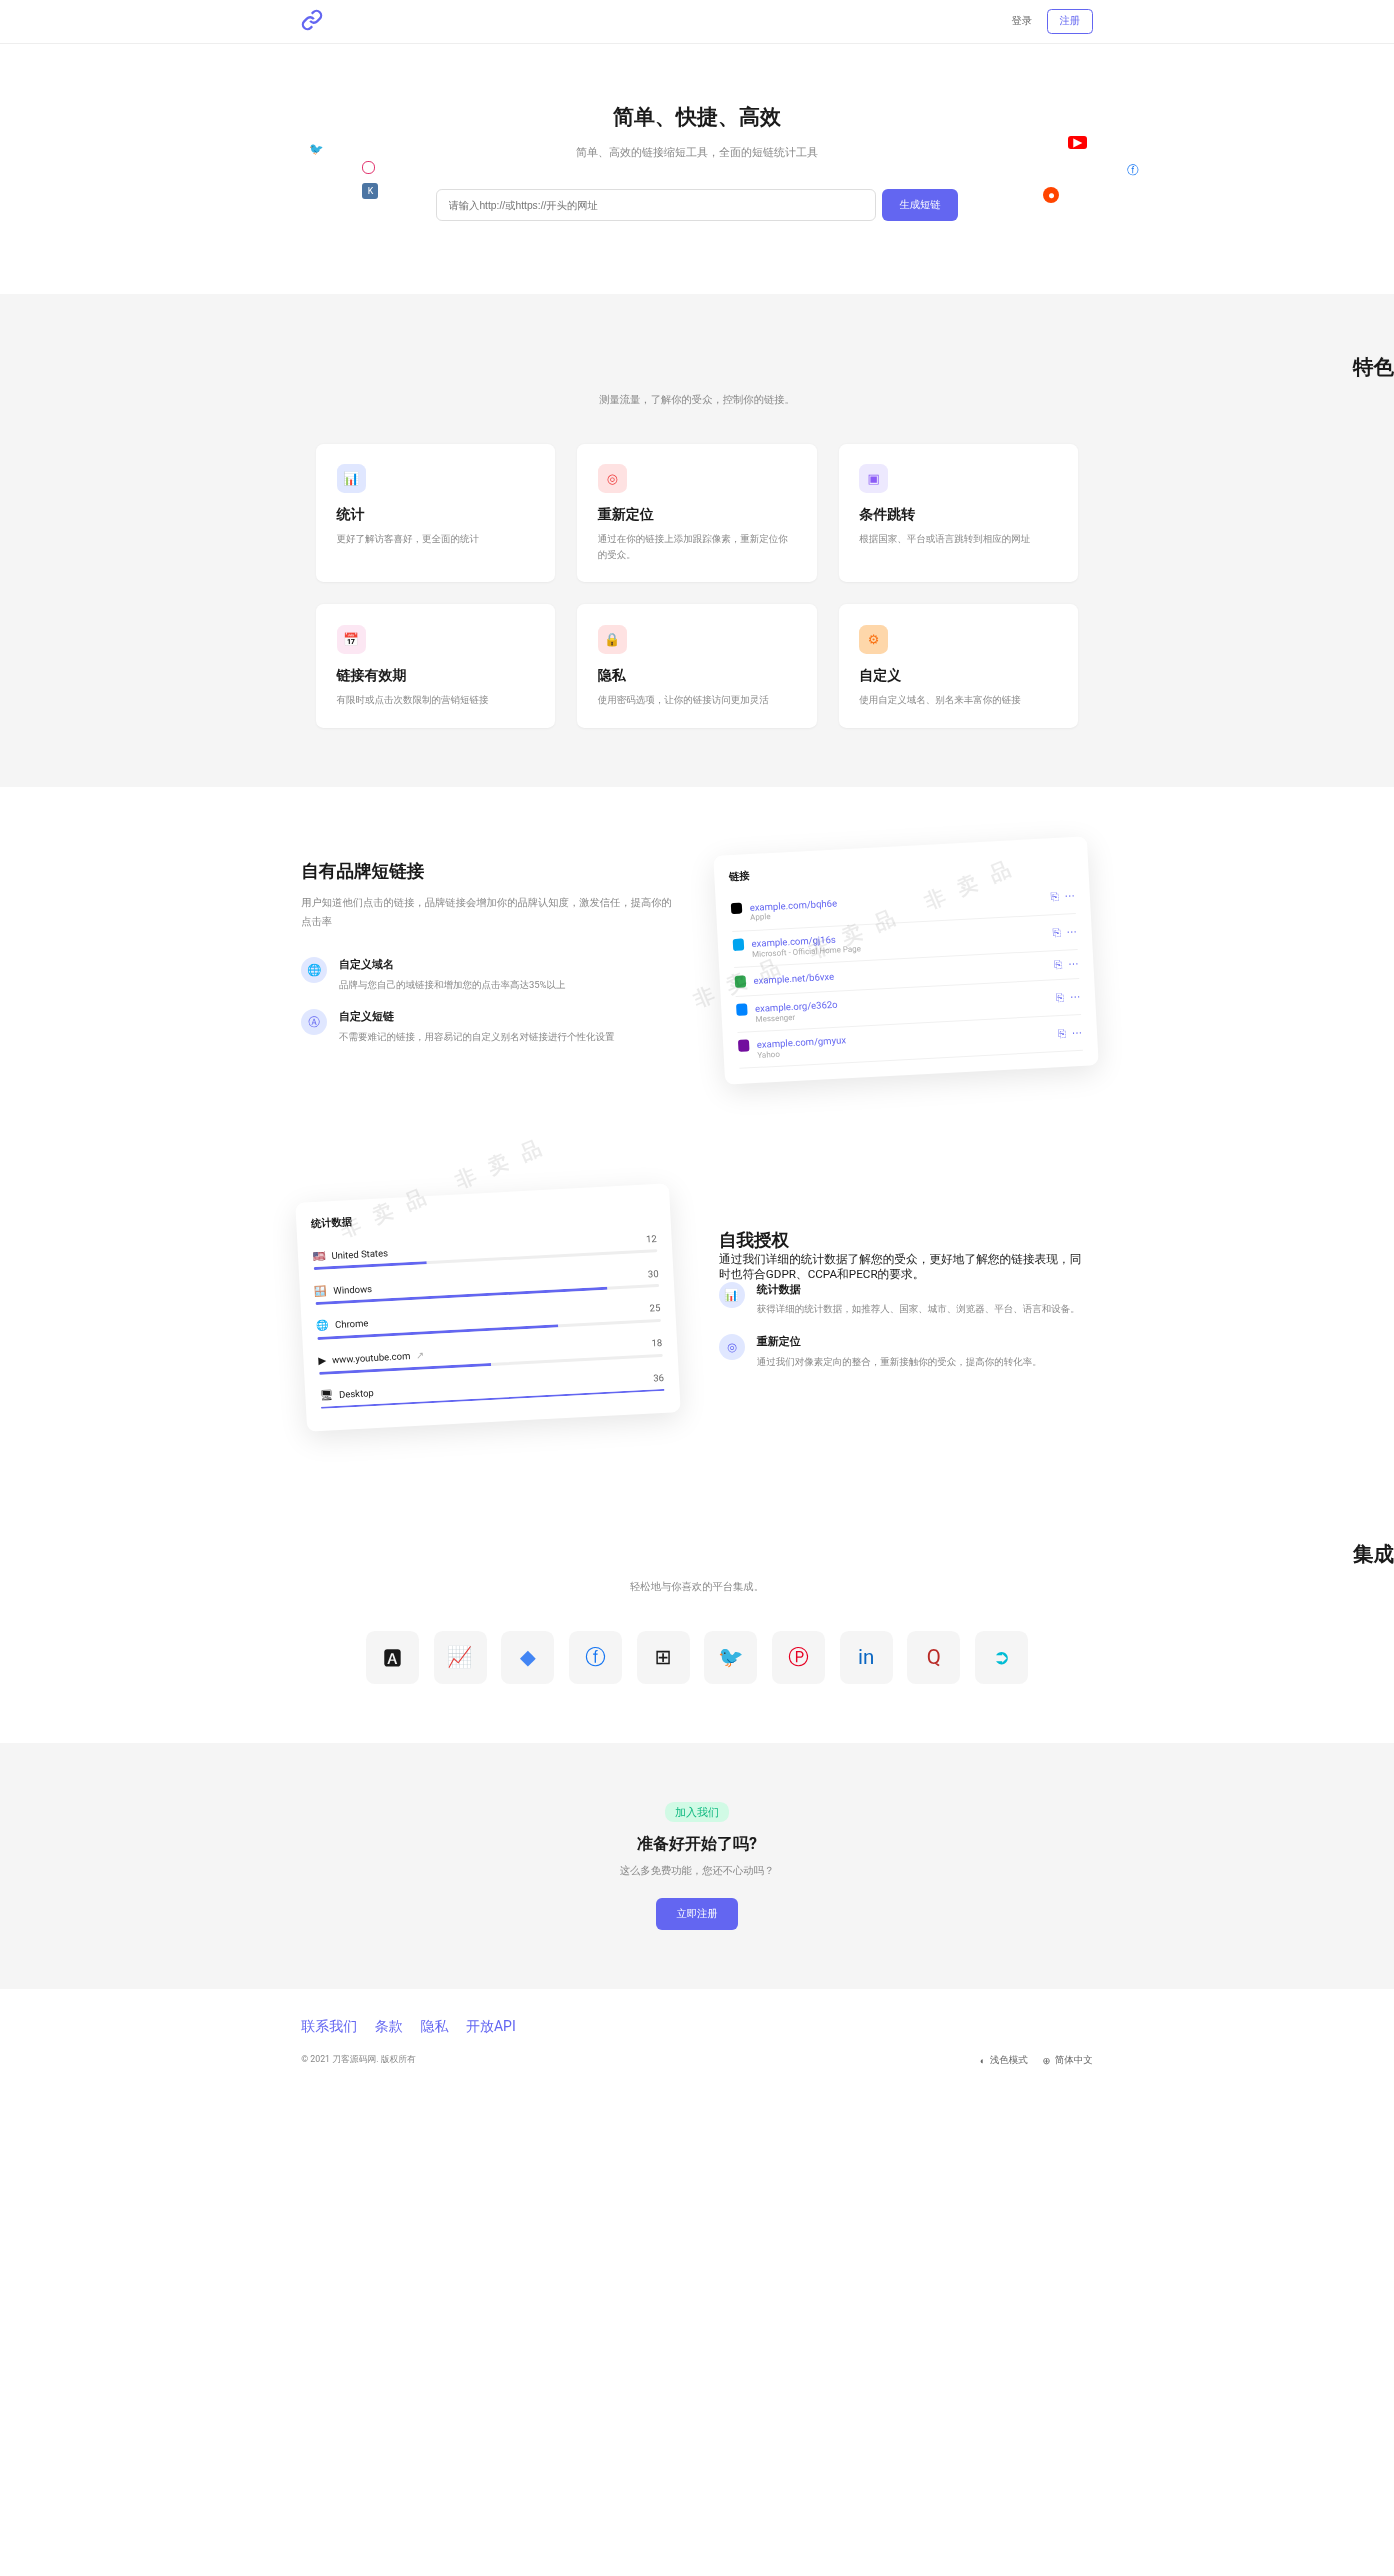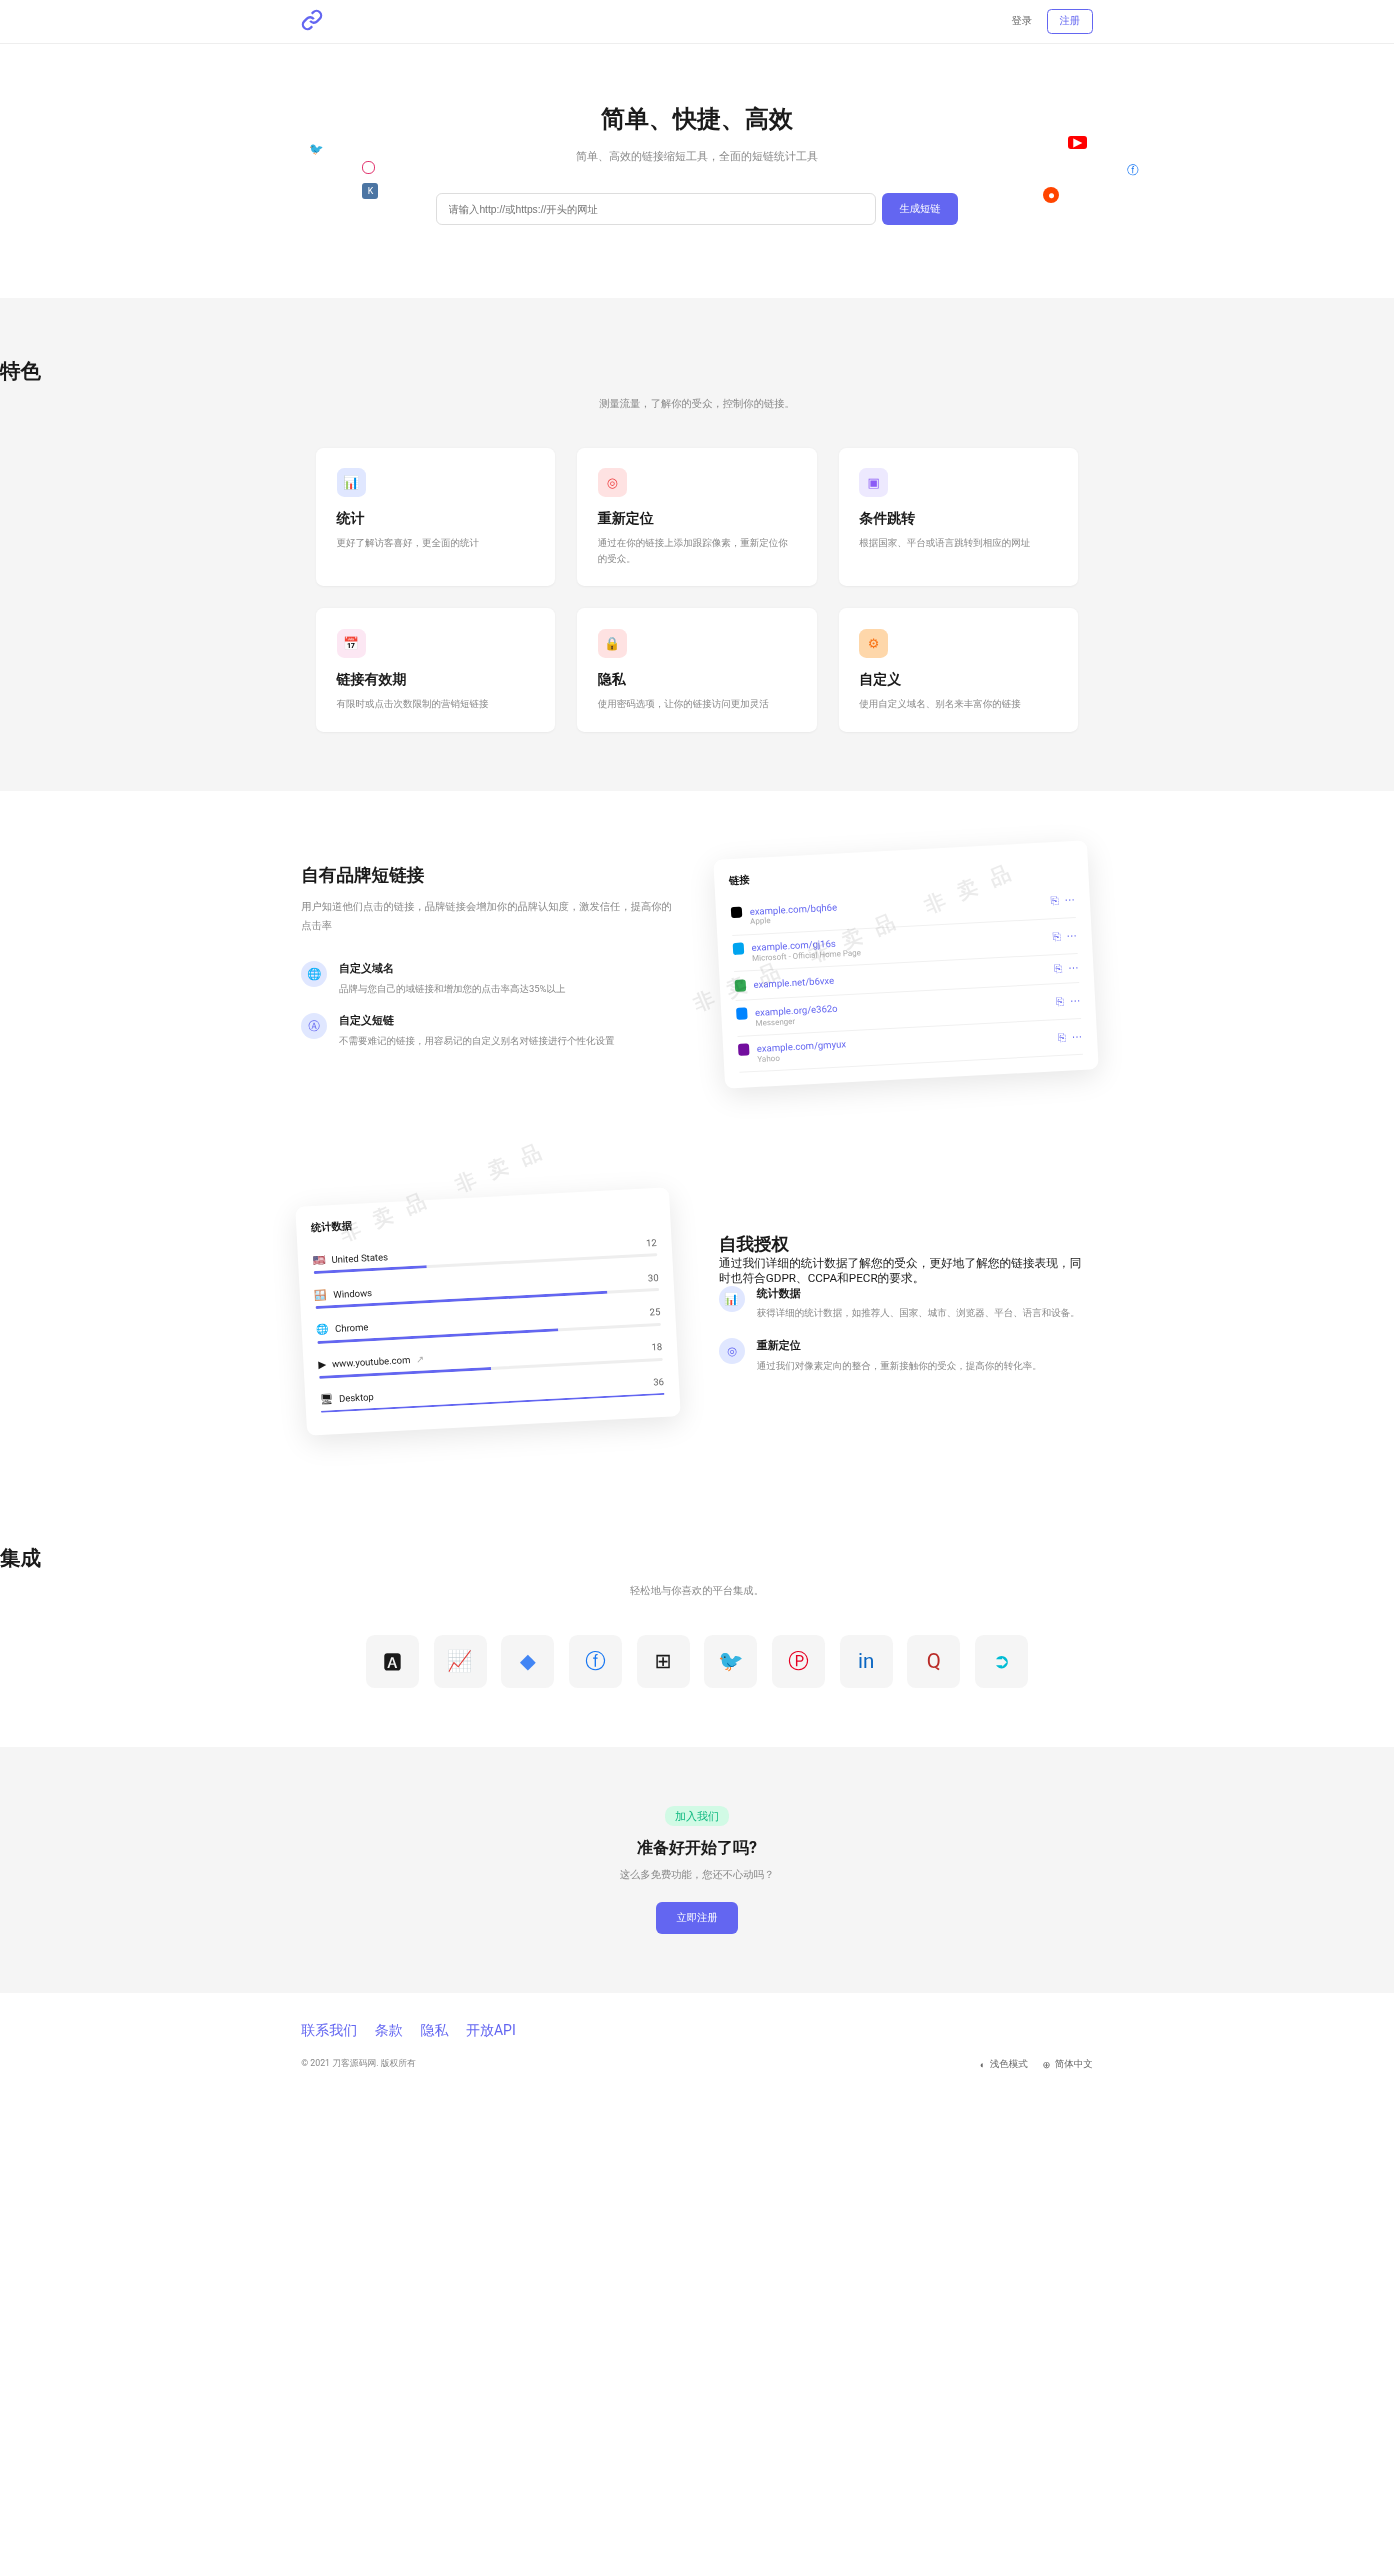--- a/index.html
+++ b/index.html
@@ -5,34 +5,34 @@
 *{margin:0;padding:0;box-sizing:border-box}
 body{font-family:-apple-system,BlinkMacSystemFont,"Segoe UI",Roboto,sans-serif;color:#1a1a1a;background:#fff}
 .container{max-width:821px;margin:0 auto;padding:0 14.7px}
 header{border-bottom:0.7px solid #eee;padding:8.8px 0}
 header .container{display:flex;justify-content:space-between;align-items:center}
 .logo svg{width:22px;height:22px}
 .auth-nav{display:flex;gap:5.9px;align-items:center}
 .login-link{color:#666;font-size:10.3px;text-decoration:none;padding:4.4px 8.8px}
 .register-btn{color:#6366f1;border:0.7px solid #6366f1;border-radius:4.4px;font-size:10.3px;padding:4.4px 11.7px;background:#fff;cursor:pointer}
 .hero{padding:59px 0 73px;text-align:center;position:relative}
-.hero h1{font-size:24px;font-weight:700;margin-bottom:14.7px}
+.hero h1{font-size:21px;font-weight:700;margin-bottom:14.7px}
 .hero .subtitle{color:#888;font-size:11px;margin-bottom:29px}
 .url-form{display:flex;justify-content:center;gap:6px;max-width:528px;margin:0 auto}
 .url-input{flex:1;max-width:440px;padding:8.8px 11.7px;border:0.7px solid #ddd;border-radius:5.9px;font-size:10.3px}
 .generate-btn{background:#6366f1;color:#fff;border:none;border-radius:5.9px;padding:8.8px 17.6px;font-size:10.3px;cursor:pointer}
 .float-icon{position:absolute;width:20.5px;height:20.5px;border-radius:5.9px;display:flex;align-items:center;justify-content:center;font-size:11.7px}
 .fi-tw{top:95px;left:22%;color:#1da1f2}
 .fi-ig{top:117px;left:26%;color:#e1306c;border:1.5px solid #e1306c;border-radius:5.9px;width:13px;height:13px}
 .fi-vk{top:139px;left:26%;background:#4c75a3;color:#fff;border-radius:2.9px;width:16px;height:16px;font-size:8.8px}
 .fi-yt{top:92px;right:22%;background:#ff0000;color:#fff;border-radius:2.9px;width:19px;height:13px}
 .fi-fb{top:117px;right:18%;color:#1877f2}
 .fi-rd{top:143px;right:24%;background:#ff4500;color:#fff;border-radius:50%;width:16px;height:16px}
 .features{background:#f5f5f5;padding:59px 0}
-.sec-title{text-align:left;font-size:20.5px;font-weight:700;margin-bottom:11.7px}
+.sec-title{text-align:right;font-size:20.5px;font-weight:700;margin-bottom:11.7px}
 .sec-sub{text-align:center;color:#888;font-size:10.3px;margin-bottom:37px}
 .feat-grid{display:grid;grid-template-columns:repeat(3,1fr);gap:22px;max-width:762px;margin:0 auto}
 .feat-card{background:#fff;border-radius:7.3px;padding:20.5px;box-shadow:0 0.7px 2.2px rgba(0,0,0,.05)}
 .feat-icon{width:29px;height:29px;border-radius:7.3px;display:flex;align-items:center;justify-content:center;margin-bottom:13px;font-size:13px}
 .ic-blue{background:#e0e7ff;color:#6366f1}
 .ic-red{background:#fee2e2;color:#ef4444}
 .ic-purple{background:#ede9fe;color:#8b5cf6}
 .ic-orange{background:#fed7aa;color:#f97316}
 .ic-pink{background:#fce7f3;color:#ec4899}
 .feat-card h3{font-size:14px;font-weight:700;margin-bottom:7.3px}

